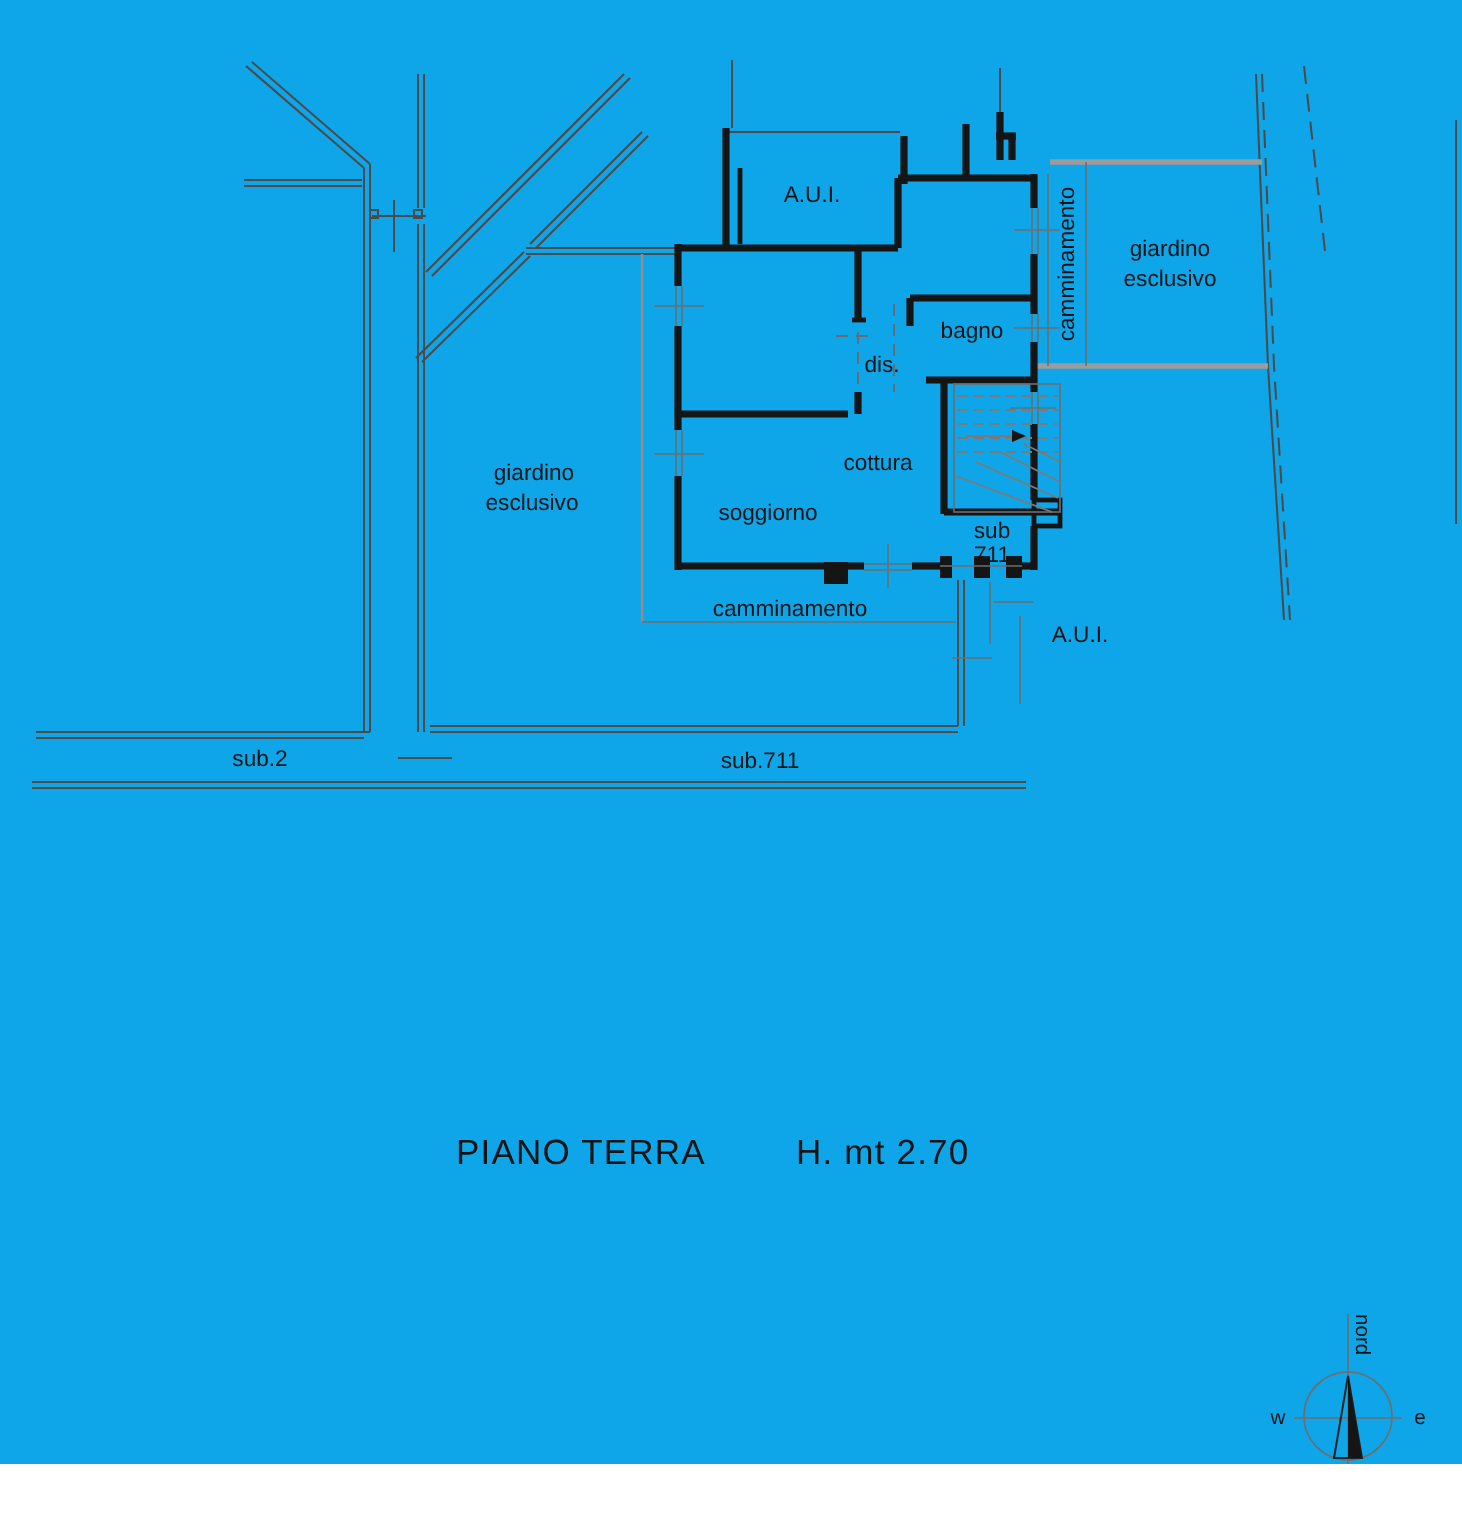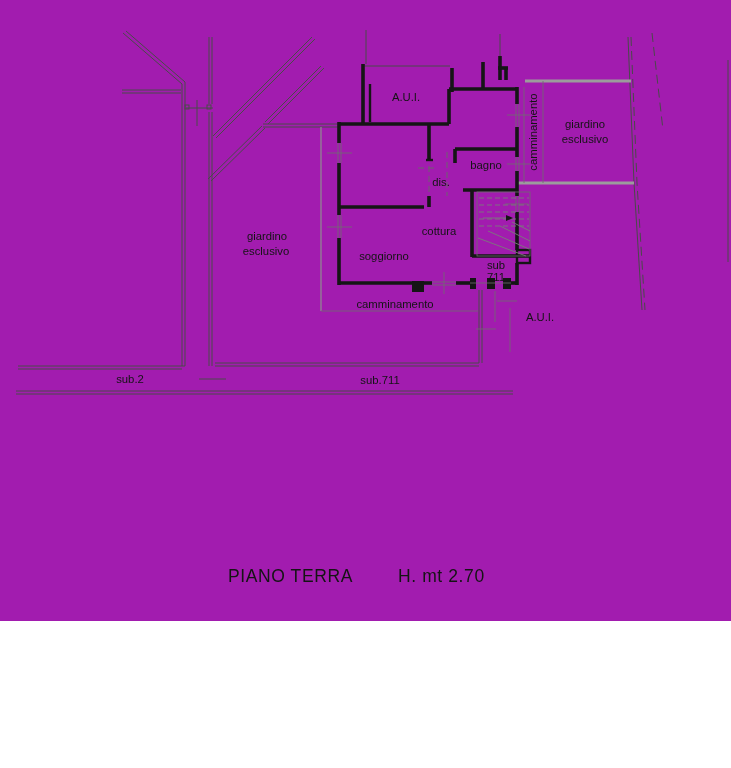--- a/index.html
+++ b/index.html
@@ -1,16 +1,16 @@
 <!DOCTYPE html>
 <html><head>
 <meta charset="utf-8">
 <style>
   html,body{margin:0;padding:0;background:#fff;}
-  #sheet{position:relative;width:731px;height:621px;background:#a21caf;overflow:hidden;
+  #sheet{position:relative;width:731px;height:732px;background:#0ea5e9;overflow:hidden;
          font-family:"Liberation Sans", sans-serif;}
   svg{position:absolute;left:0;top:0;}
   .thin{stroke:#4a4a4a;stroke-width:1;fill:none;}
   .hair{stroke:#6e6e6e;stroke-width:.8;fill:none;}
   .wall{stroke:#151515;stroke-width:3.6;fill:none;stroke-linecap:butt;}
   .wallmid{stroke:#151515;stroke-width:2.4;fill:none;}
   .gray{stroke:#9c9c9c;stroke-width:2.8;fill:none;}
   .grayline{stroke:#8f8f8f;stroke-width:1.2;fill:none;}
   .dash{stroke:#6a6a6a;stroke-width:.9;fill:none;stroke-dasharray:6 4;}
   .tread{stroke:#7a7a7a;stroke-width:.9;fill:none;stroke-dasharray:5 3;}

